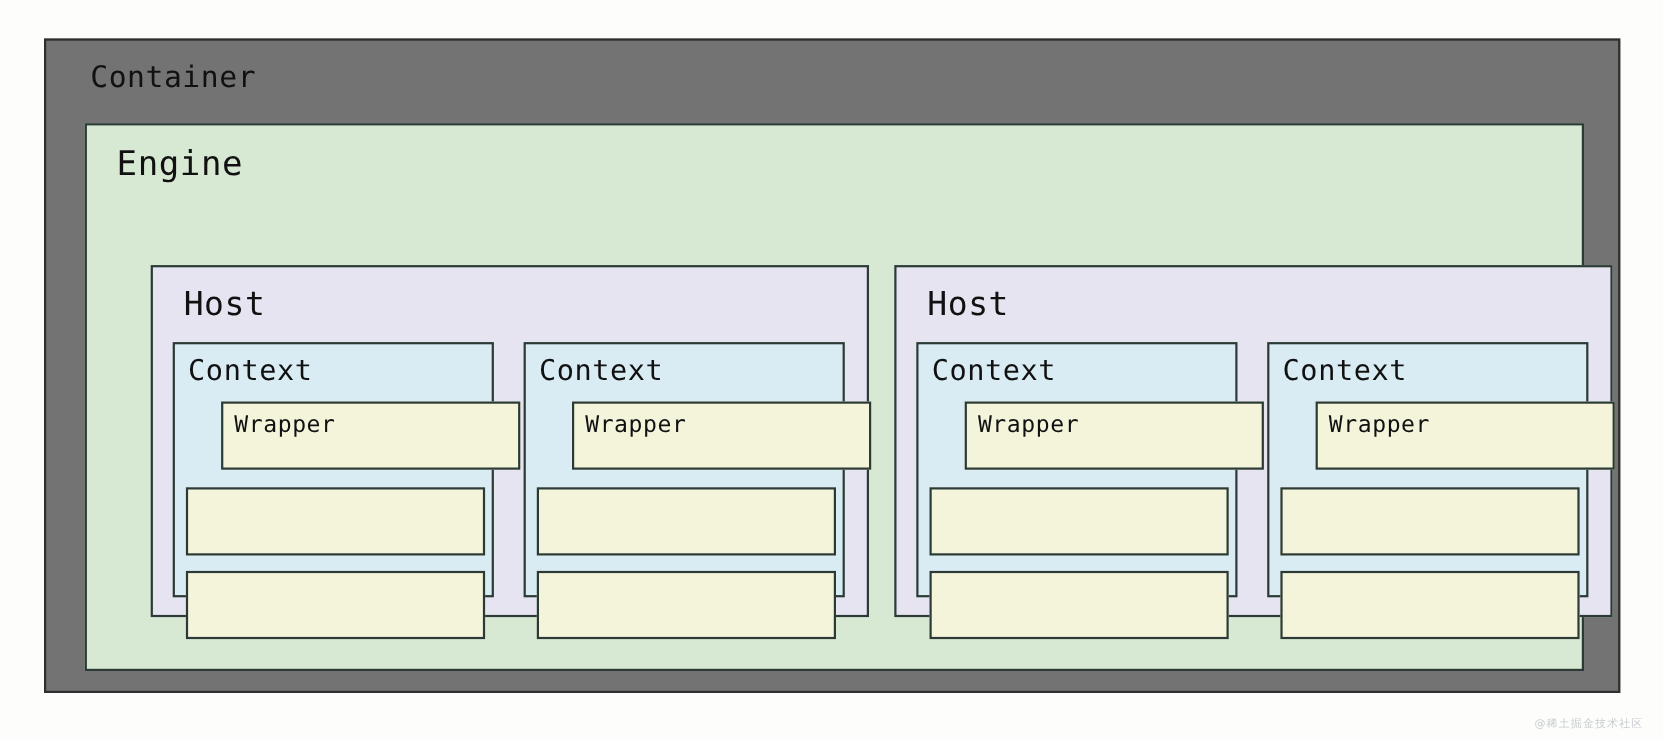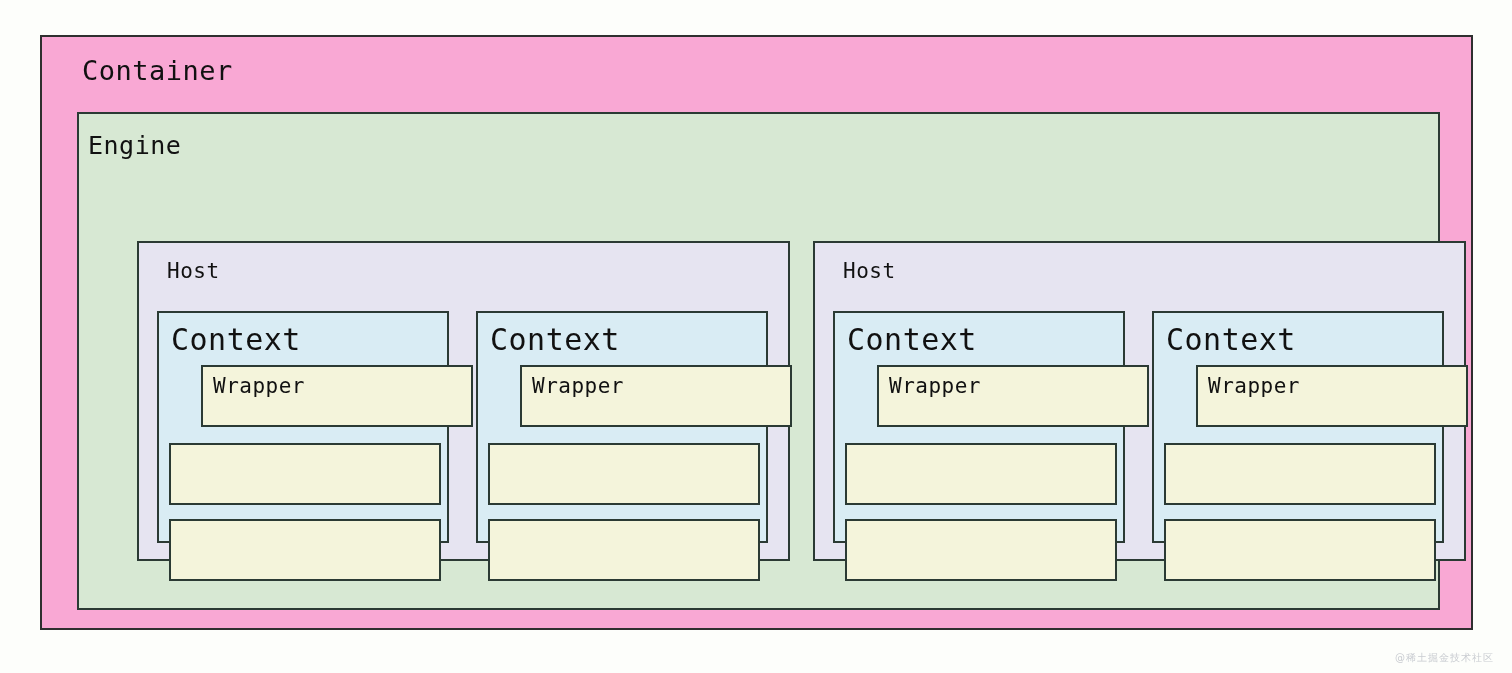--- a/index.html
+++ b/index.html
@@ -35,61 +35,61 @@
     white-space: nowrap;
     font-family: "DejaVu Sans Mono", "Liberation Mono", monospace;
   }
 
   
   #container-box {
     left: 40px;
     top: 35px;
     width: 1433px;
     height: 595px;
-    background: #f9a8d4;
+    background: #737373;
     border-color: #2f2f2f;
   }
   #container-box > .box-label {
     left: 40px;
     top: 18px;
     font-size: 27px;
     letter-spacing: 0.5px;
   }
 
   
   #engine-box {
     left: 35px;
     top: 75px;
     width: 1363px;
     height: 498px;
     background: #d7e8d3;
   }
   #engine-box > .box-label {
-    left: 9px;
+    left: 27px;
     top: 17px;
-    font-size: 25px;
+    font-size: 31px;
     letter-spacing: 0.5px;
   }
 
   
   .host-box {
     position: absolute;
     box-sizing: border-box;
     border: 2px solid #2b3a34;
     background: #e6e4f1;
     top: 127px;
     height: 320px;
   }
   #host-0 { left: 58px;  width: 653px; }
   #host-1 { left: 734px; width: 653px; }
   .host-box > .box-label {
     position: absolute;
     left: 28px;
     top: 16px;
-    font-size: 21px;
+    font-size: 30px;
     color: #111111;
     letter-spacing: 0.5px;
     white-space: nowrap;
     font-family: "DejaVu Sans Mono", "Liberation Mono", monospace;
   }
 
   
   .context-box {
     position: absolute;
     box-sizing: border-box;
@@ -98,21 +98,21 @@
     top: 68px;
     height: 232px;
     width: 292px;
   }
   .context-box.ctx-0 { left: 18px; }
   .context-box.ctx-1 { left: 337px; }
   .context-box > .box-label {
     position: absolute;
     left: 12px;
     top: 9px;
-    font-size: 30px;
+    font-size: 26px;
     color: #111111;
     letter-spacing: 0.5px;
     white-space: nowrap;
     font-family: "DejaVu Sans Mono", "Liberation Mono", monospace;
   }
 
   
   .wrapper-box {
     position: absolute;
     box-sizing: border-box;

